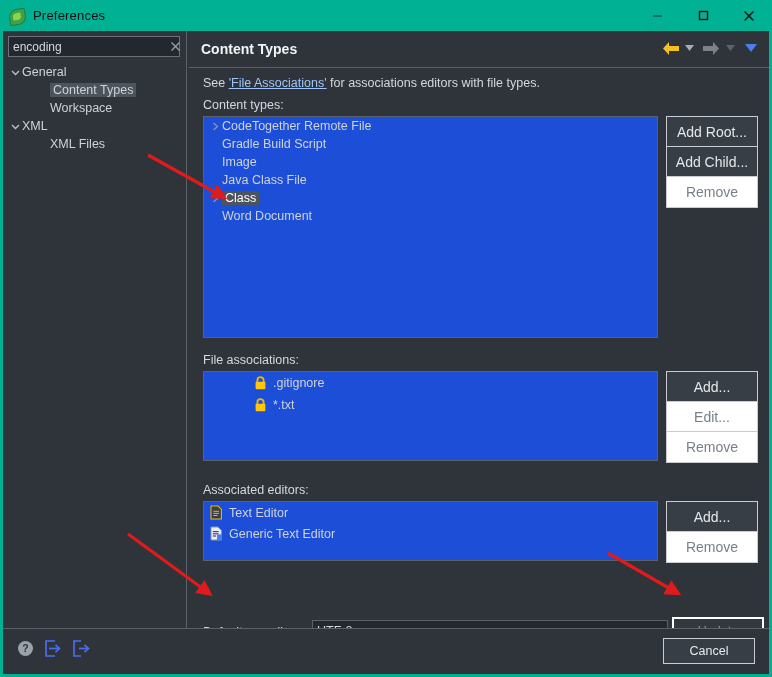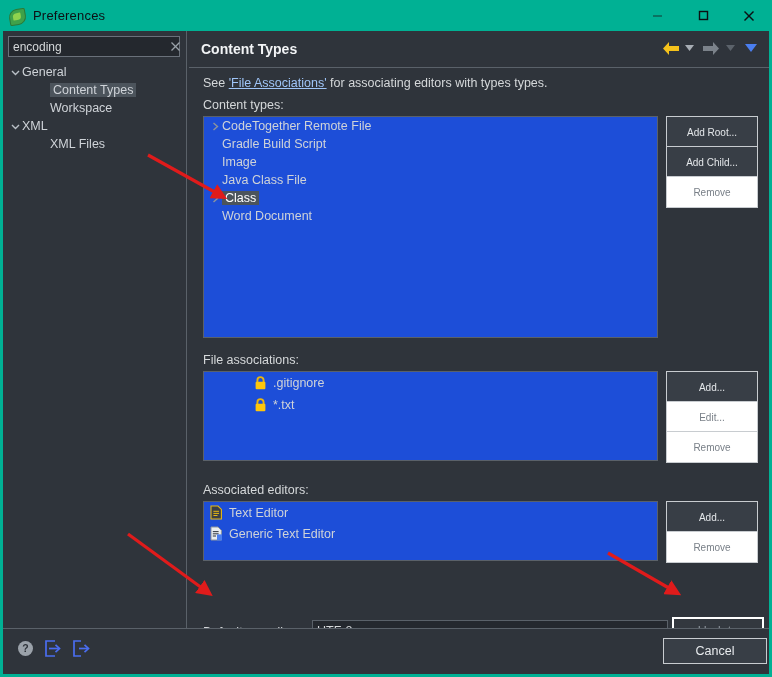--- a/index.html
+++ b/index.html
@@ -89,21 +89,21 @@
   .lb-row{height:18px;display:flex;align-items:center;padding-left:4px;white-space:nowrap;}
   .lb-row .twisty{width:14px;height:18px;display:flex;align-items:center;justify-content:center;}
   .lb-row .lbl{font-size:12.5px;color:#cfd3d8;}
   .lb-row .lbl.selbox{background:#4c545c;color:#ffffff;padding:0 3px;}
   .lb-row .pad{width:14px;}
   .ico{width:16px;height:16px;margin-right:5px;display:flex;align-items:center;justify-content:center;flex:0 0 auto;}
 
   .btn{
     position:absolute;width:92px;height:32px;box-sizing:border-box;
     background:#383e46;border:1px solid #c8ccd0;color:#e4e7ea;
-    font-family:"Liberation Sans", sans-serif;font-size:10px;
+    font-family:"Liberation Sans", sans-serif;font-size:14px;
     display:flex;align-items:center;justify-content:center;
     padding:0;
   }
   .btn.dis{color:#787f87;background:#ffffff;}
 
   .enc-label{position:absolute;left:14px;top:594px;font-size:12.5px;color:#d5d8da;}
   .enc-field{
     position:absolute;left:123px;top:589px;width:356px;height:21px;box-sizing:border-box;
     background:#24282e;border:1px solid #5a6169;color:#d5d8da;
     font-family:"Liberation Sans", sans-serif;font-size:12.5px;
@@ -120,21 +120,21 @@
   .bottom-sep{position:absolute;left:0;top:597px;width:766px;height:1px;background:#5a6169;}
   .bottombar{position:absolute;left:0;top:598px;width:766px;height:45px;background:#2f343b;}
   .bb-icons{position:absolute;left:14px;top:11px;display:flex;align-items:center;gap:10px;}
   .btn-apply{
     position:absolute;left:545px;top:9px;width:106px;height:26px;box-sizing:border-box;
     background:#383e46;border:2px solid #4a7ef0;color:#e8ebee;
     font-family:"Liberation Sans", sans-serif;font-size:12.5px;
     display:flex;align-items:center;justify-content:center;
   }
   .btn-cancel{
-    position:absolute;left:660px;top:9px;width:104px;height:26px;box-sizing:border-box;
+    position:absolute;left:660px;top:9px;width:92px;height:26px;box-sizing:border-box;
     background:#383e46;border:1px solid #c8ccd0;color:#e8ebee;
     font-family:"Liberation Sans", sans-serif;font-size:12.5px;
     display:flex;align-items:center;justify-content:center;
   }
 
   
   .arrows{position:absolute;left:0;top:0;width:772px;height:677px;pointer-events:none;}
 </style>
 </head>
 <body>
@@ -237,21 +237,21 @@
         <span style="width:20px;height:18px;margin-left:3px;">
           <svg width="12" height="8" viewBox="0 0 12 8">
               <polygon points="0,0 12,0 6,8" fill="#4a7ef0"></polygon>
             </svg>
         </span>
       </div>
 
       <div class="hr-title"></div>
 
       <div class="see-line">
-        <span>See </span><a href="#">'File Associations'</a><span> for associating editors with types types.</span>
+        <span>See </span><a href="#">'File Associations'</a><span> for associations editors with file types.</span>
       </div>
 
       <div class="sect-label" style="left:14px;top:67px;">Content types:</div>
       <div class="listbox" style="left:14px;top:85px;width:455px;height:222px;">
         <div class="lb-row">
           <span class="twisty">
               <svg width="7" height="9" viewBox="0 0 7 9">
                 <polyline points="1.5,1 5.5,4.5 1.5,8" fill="none" stroke="#8d949c" stroke-width="1.4"></polyline>
               </svg>
             </span>

